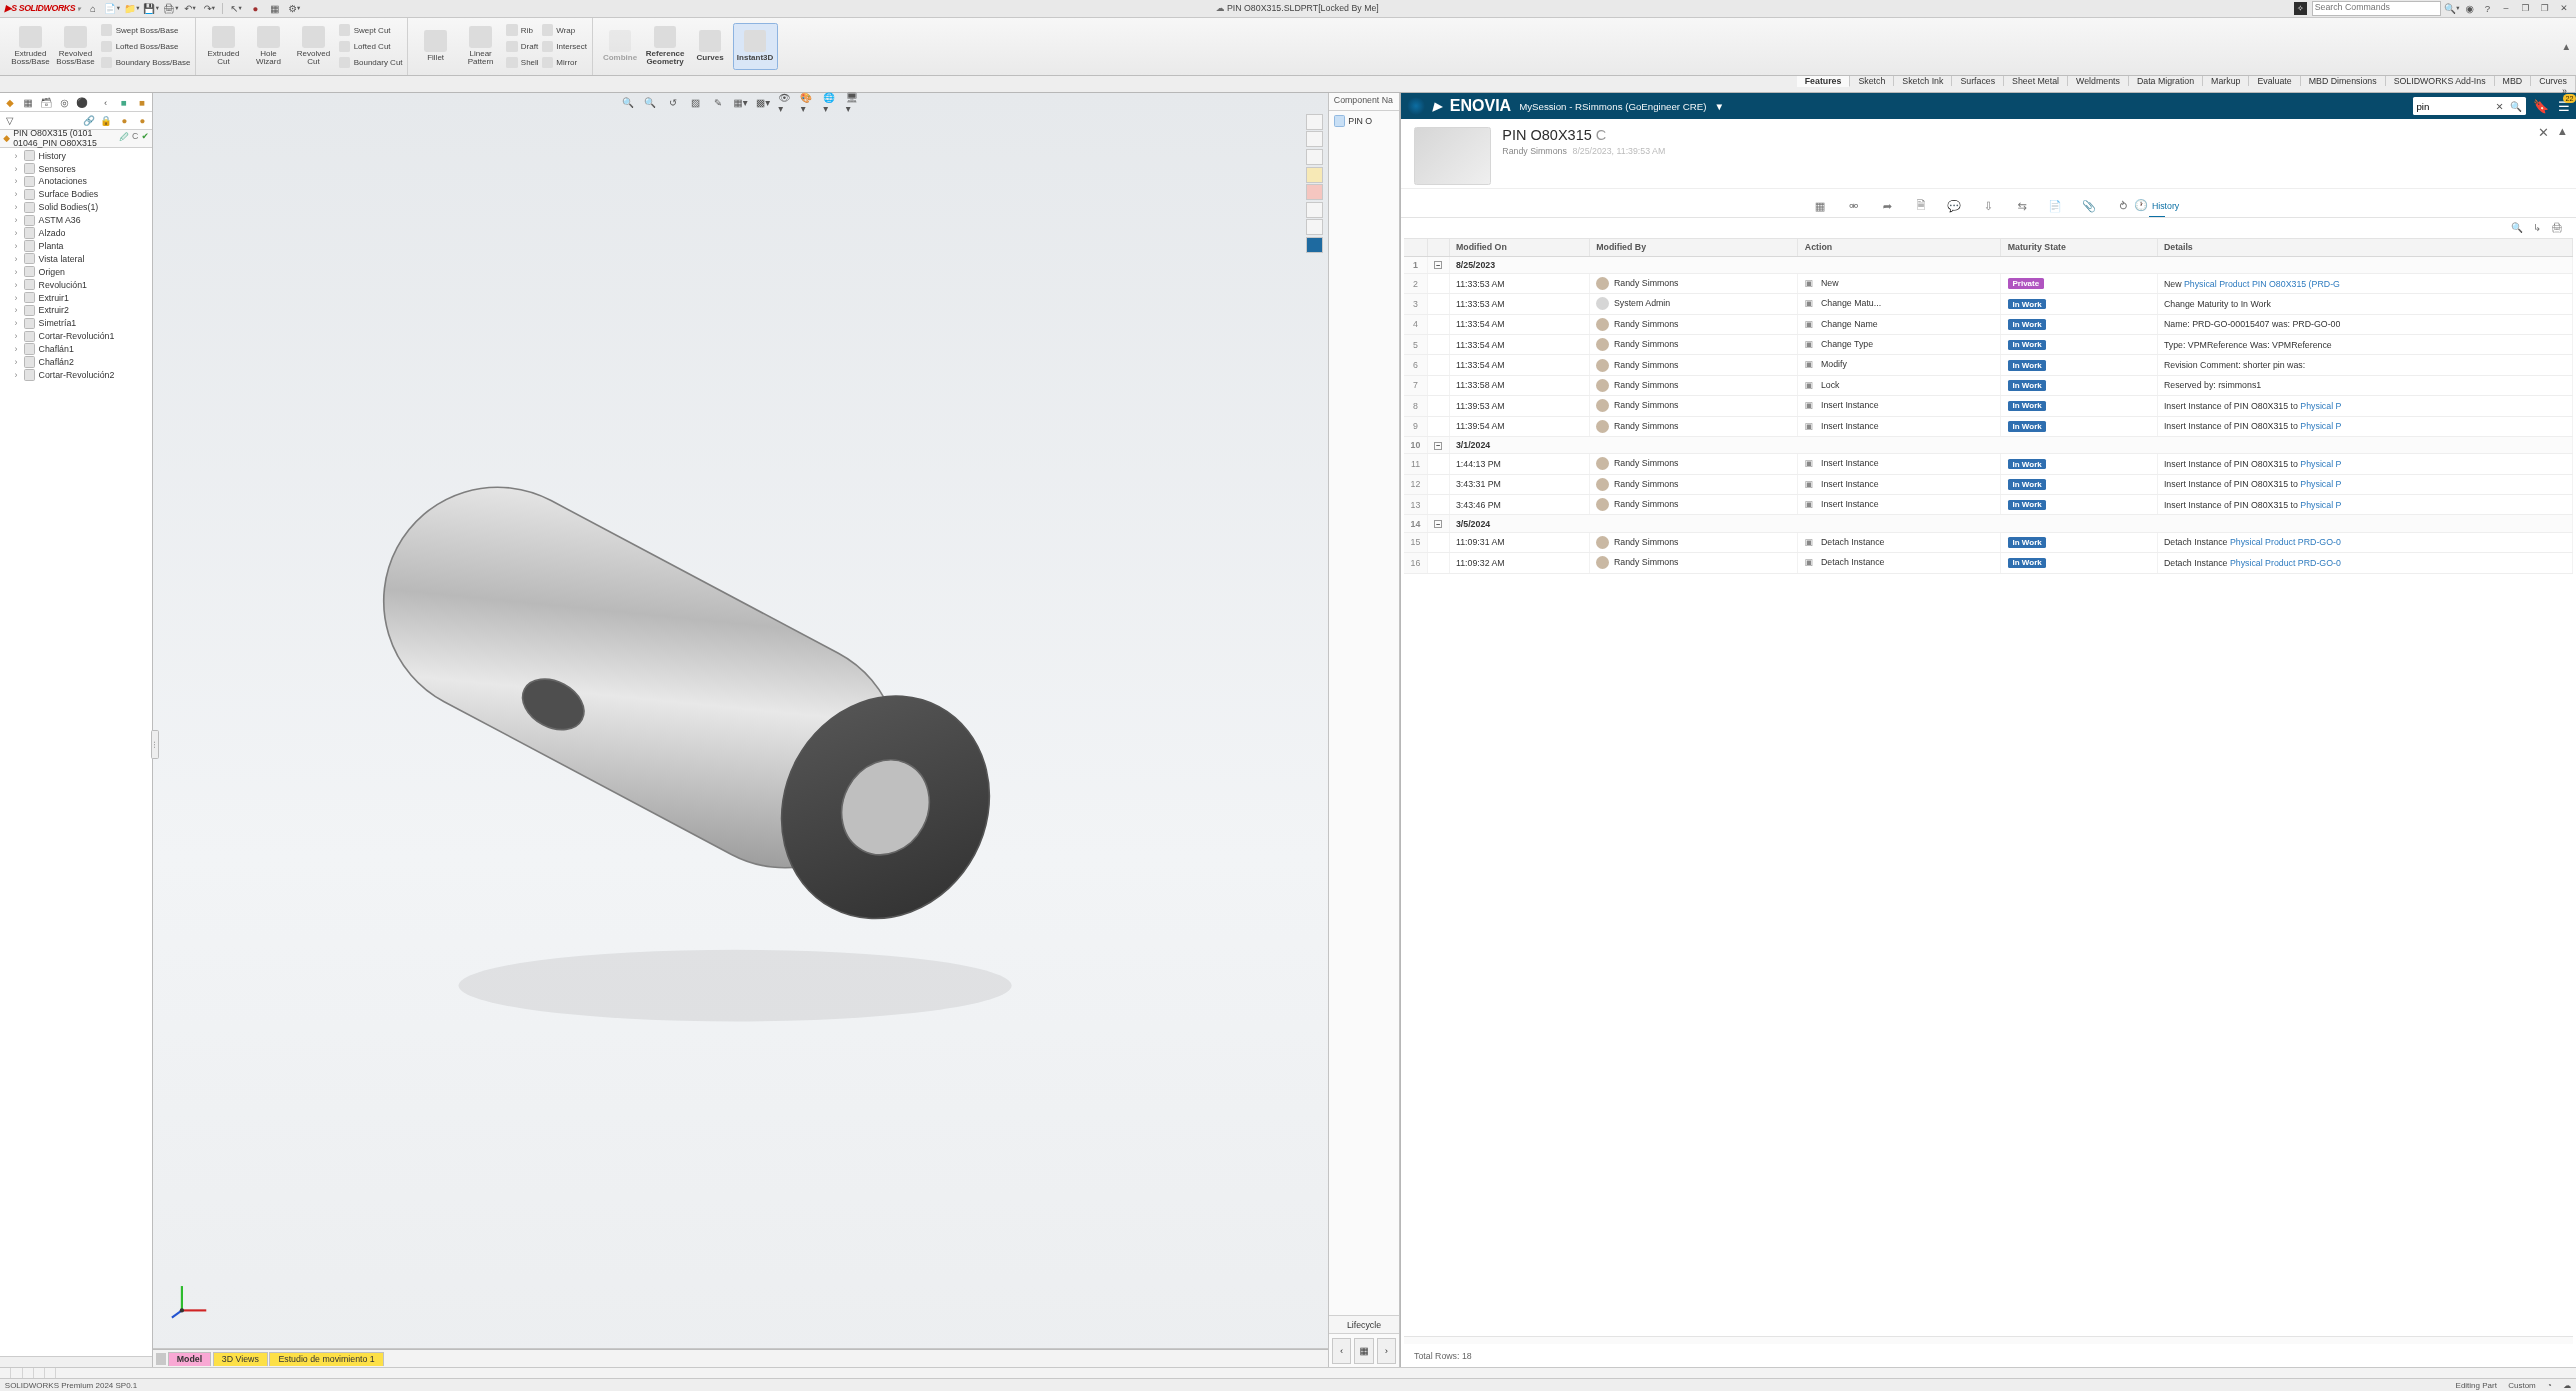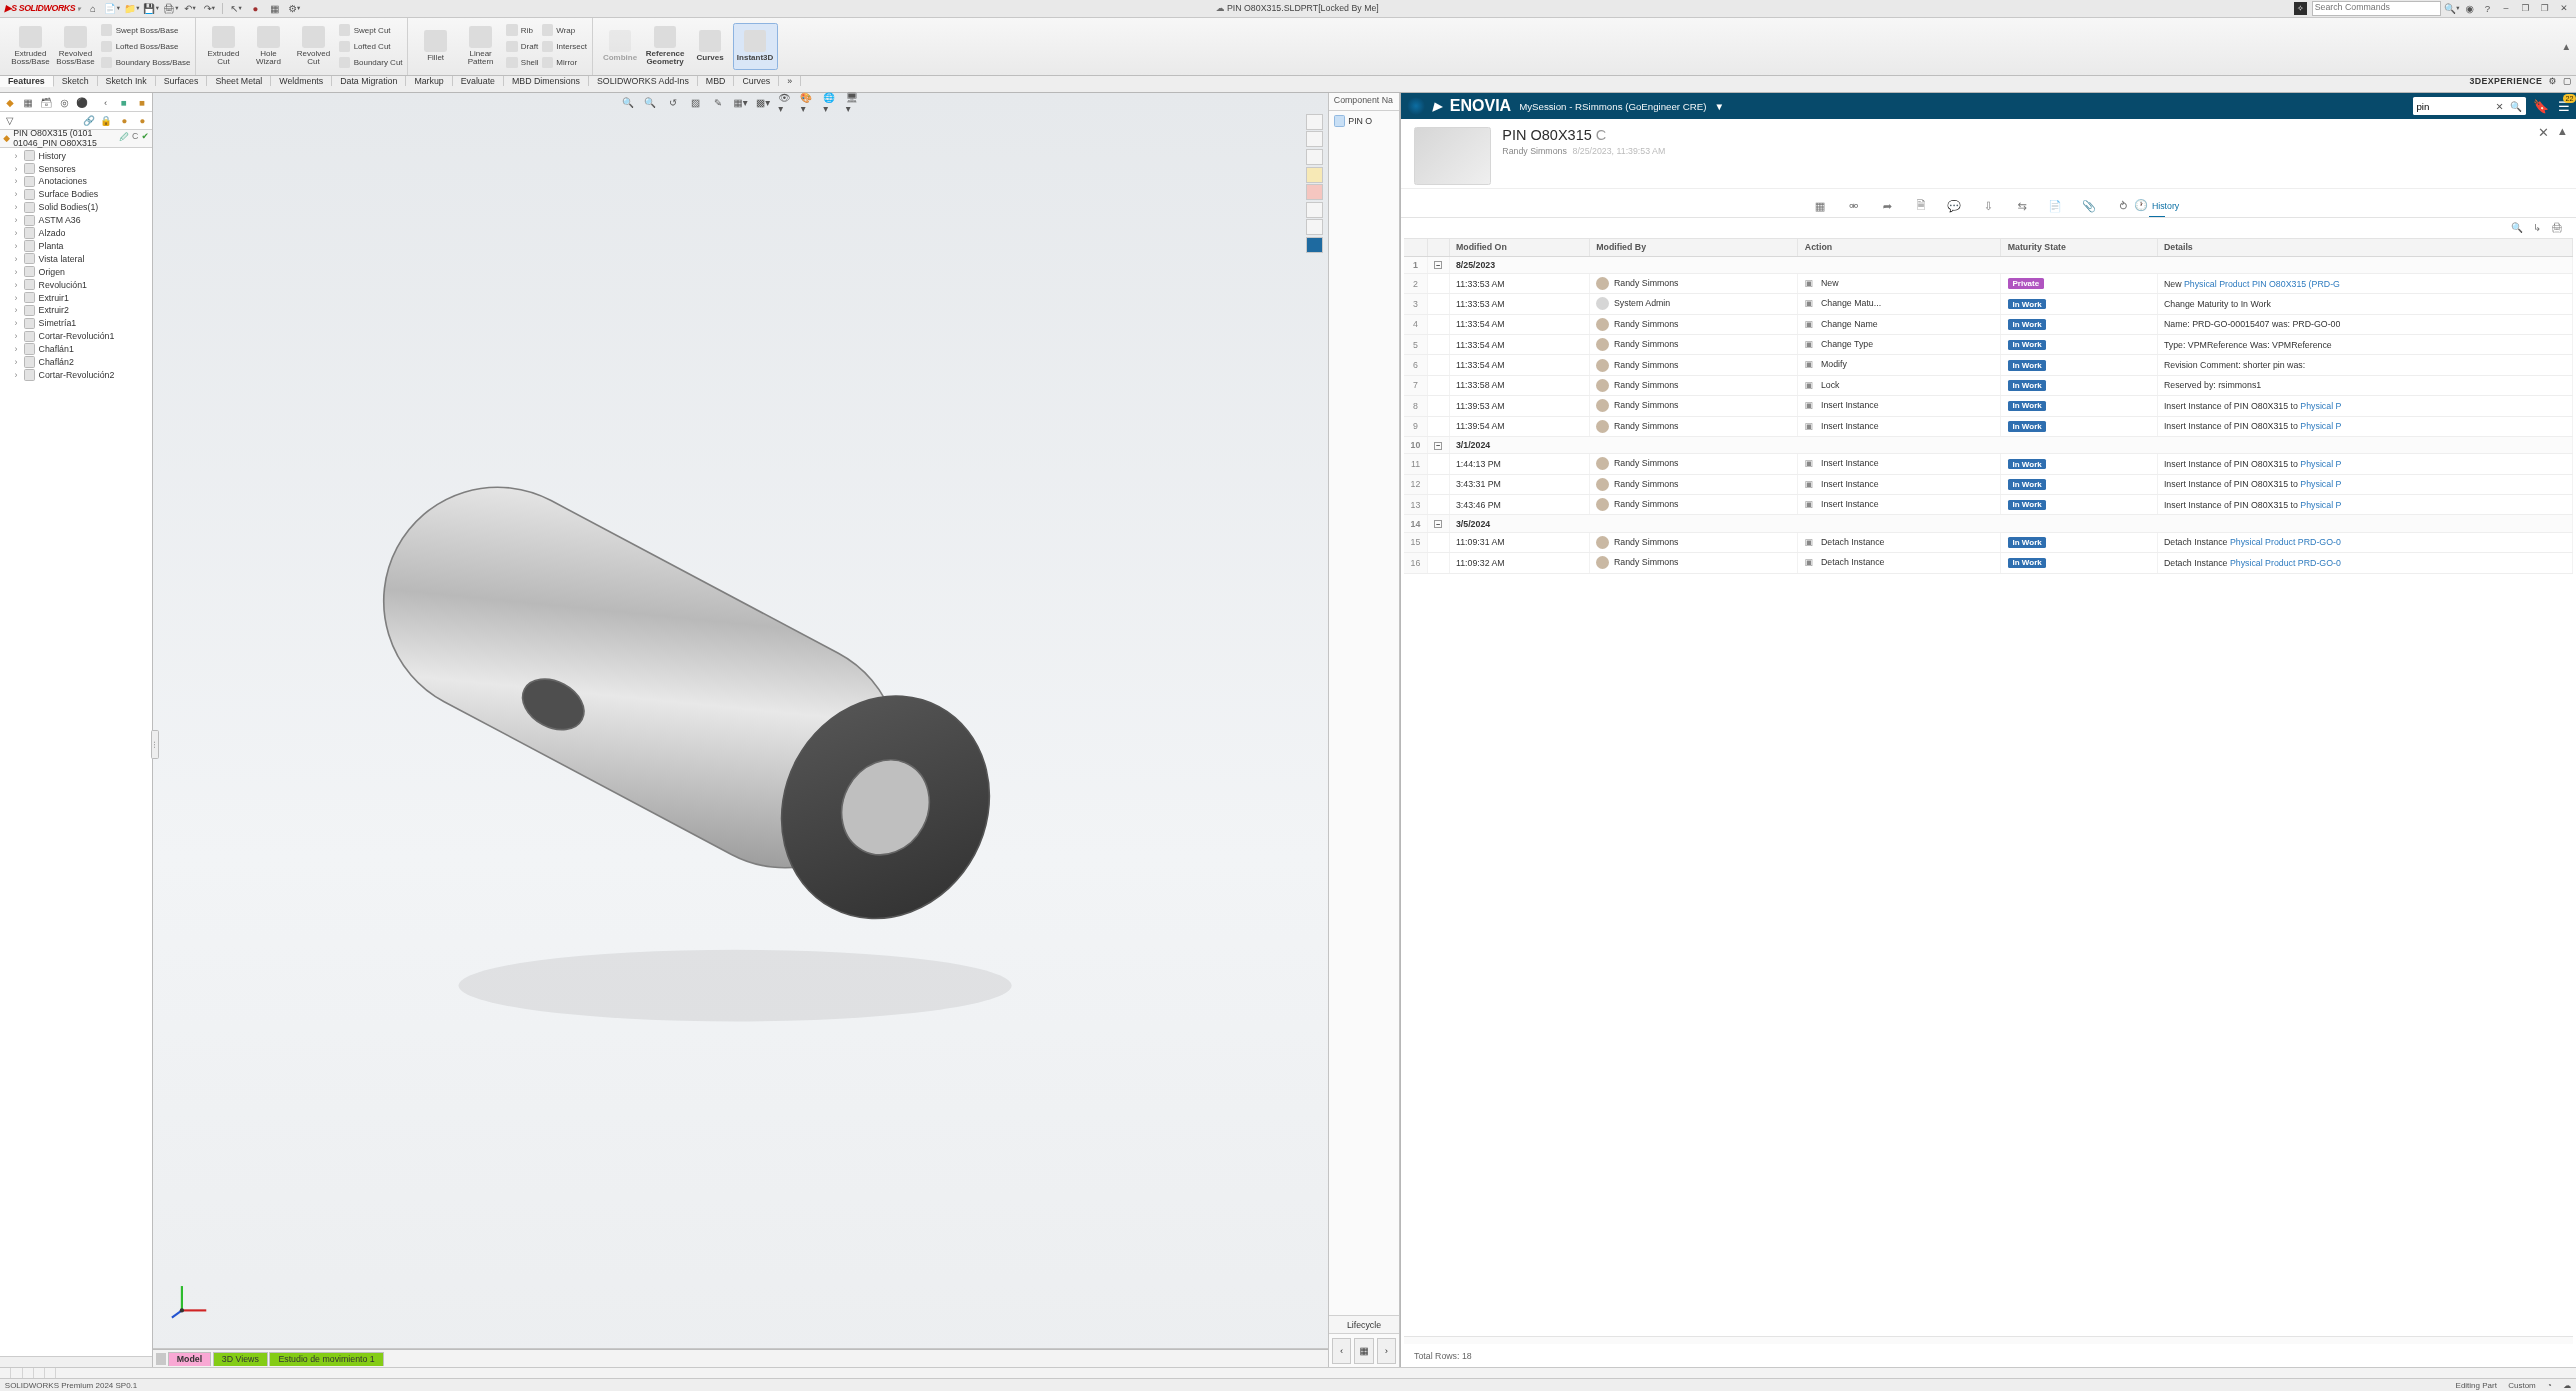--- a/index.html
+++ b/index.html
@@ -25,21 +25,21 @@
     .big-btn .bb-icon { width: 22.5px; height: 22.5px; background: #dcdcdc; border-radius: 2.4px; }
     .big-btn .bb-label { font-size: 8px; text-align: center; line-height: 1.05; color: #444; }
     .big-btn.disabled { opacity: 0.45; cursor: default; }
     .big-btn.active { background:#d9e6f7; border:0.8px solid #8db3e0; border-radius:2.4px; }
     .mini-list { display: flex; flex-direction: column; gap: 1.6px; }
     .mini-item { display: flex; align-items: center; gap: 3.2px; cursor: pointer; font-size: 8px; color: #444; height: 14.5px; }
     .mini-item .mi-icon { width: 11.3px; height: 11.3px; background: #dcdcdc; border-radius: 1.6px; }
     .ribbon-collapse { margin-left:auto; width:19.3px; display:flex; align-items:center; justify-content:center; cursor:pointer; color:#666;}
 
     
-    .cmd-tabs { height: 17.7px; background: #eee; border-bottom: 0.8px solid #b7b7b7; display: flex; align-items: flex-start; font-size: 8.8px; }
+    .cmd-tabs { height: 17.7px; background: #eee; border-bottom: 0.8px solid #b7b7b7; display: flex; align-items: flex-end; font-size: 8.8px; flex-direction: column; }
     .cmd-tab { padding: 0 8px; display: flex; align-items: center; border-right: 0.8px solid #c8c8c8; cursor: pointer; color: #333; }
     .cmd-tab.active { background: #fafafa; font-weight: 600; border-bottom: 1.6px solid #fafafa; margin-bottom: -0.8px; }
     .cmd-tabs-right { margin-left: auto; display: flex; align-items: center; padding-right: 4.8px; gap: 6.4px; }
     .threedx-label { font-weight: bold; letter-spacing: 0.4px; font-size: 8.8px; color:#333; }
     .gear-icon { cursor:pointer; }
 
     
     .main { position: absolute; top: 93px; bottom: 24px; left: 0; right: 0; display: flex; }
 
     
@@ -56,21 +56,21 @@
     
     .viewport-wrap { flex: 1; position: relative; background: linear-gradient(#e6e9ec, #f2f4f6 60%, #eceef0); display:flex; flex-direction:column; }
     .view-toolbar { height: 19.3px; display: flex; align-items: center; justify-content: center; gap: 8px; padding: 0 6.4px; }
     .vt-icon { width: 14.5px; height: 14.5px; cursor: pointer; color:#555; display:inline-flex; align-items:center; justify-content:center; }
     .viewport { flex:1; position:relative; }
     .triad { position:absolute; left:16px; bottom:29px; width:43px; height:43px; }
     .right-side-toolbar { position:absolute; right:3.2px; top:1.6px; width:19.3px; display:flex; flex-direction:column; gap:1.6px; }
     .right-side-toolbar .rst { width:17.7px; height:16px; background:#f5f5f5; border:0.8px solid #c8c8c8; cursor:pointer; }
     .splitter-handle { position:absolute; left:-2.4px; top:50%; width:8px; height:29px; background:#eee; border:0.8px solid #bbb; border-radius:1.6px; display:flex; align-items:center; justify-content:center; cursor:pointer; font-size:7.2px; color:#777;}
     .viewport-bottom-tabs { height: 17.7px; border-top: 0.8px solid #bcbcbc; background:#f3f3f3; display:flex; align-items:center; padding-left:3.2px; gap:1.6px; font-size:8.8px;}
-    .vp-tab { padding: 1.6px 8px; border:0.8px solid #c0c0c0; border-bottom:none; background:#84cc16; cursor:pointer; }
+    .vp-tab { padding: 1.6px 8px; border:0.8px solid #c0c0c0; border-bottom:none; background:#fde047; cursor:pointer; }
     .vp-tab.active { background:#f9a8d4; font-weight:600; }
     .vp-bottom-box { height:14.5px; border-top:0.8px solid #c8c8c8; background:#f0f0f0; display:flex; align-items:center; gap:3.2px; padding:0 3.2px;}
 
     
     .comp-nav { width: 72px; background:#fafafa; border-left:0.8px solid #c3c3c3; border-right:0.8px solid #c3c3c3; display:flex; flex-direction:column; }
     .comp-nav-header { height: 17.7px; border-bottom:0.8px solid #d0d0d0; font-size:8.8px; padding:2.4px 4.8px; color:#555;}
     .comp-nav-body { flex:1; padding:3.2px 3.2px; font-size:8.8px;}
     .comp-row { display:flex; align-items:center; gap:3.2px; padding:1.6px 1.6px; }
     .comp-row .ci { width:11.3px; height:11.3px; background:#c8dff5; border:0.8px solid #92b9e0; border-radius:1.6px;}
     .comp-nav-footer { height:34px; border-top:0.8px solid #d0d0d0; display:flex; align-items:center; justify-content:center; gap:3.2px;}

